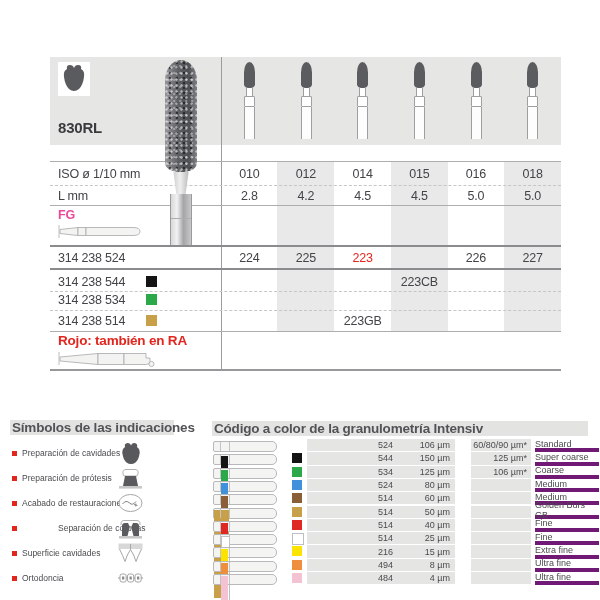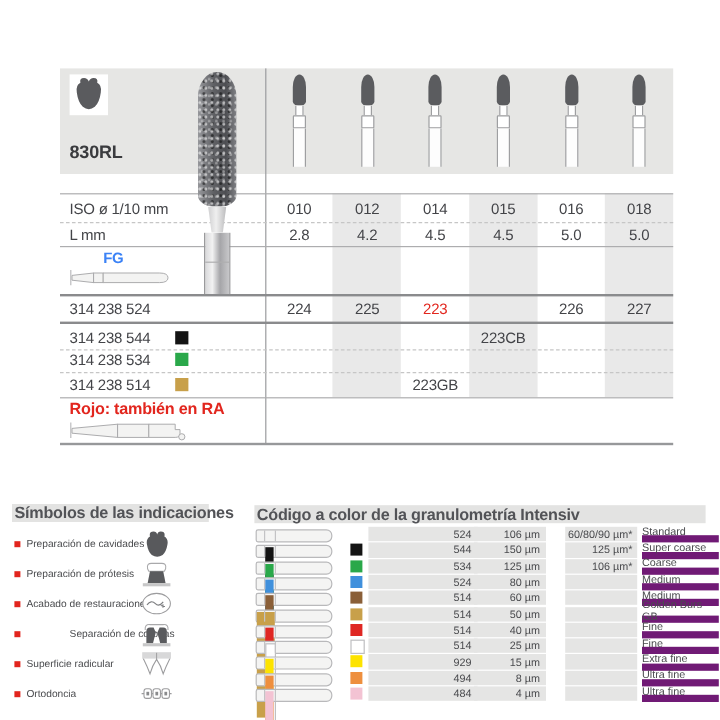--- a/index.html
+++ b/index.html
@@ -11,21 +11,21 @@
   .logo-box{position:absolute;left:8px;top:5px;width:32px;height:34px;background:#fff;}
   .model{position:absolute;left:8px;top:62px;font-size:15px;font-weight:bold;color:#3a3b3e;letter-spacing:-.2px;}
   .vdiv{position:absolute;left:171px;top:0;width:1px;height:313px;background:#9b9c9e;}
   .colshade{position:absolute;top:104px;height:170px;width:57px;background:#e9e9e9;}
   .cs2{left:227px;} .cs4{left:341px;} .cs6{left:454px;}
   .hline{position:absolute;left:0;width:511px;height:1px;background:#adadaf;}
   .thick{position:absolute;left:0;width:511px;height:2px;background:#8a8b8d;}
   .srow{position:absolute;left:0;width:511px;display:block;}
   .rlabel{position:absolute;left:8px;top:0;height:100%;display:flex;align-items:center;
           font-size:12.5px;color:#434448;letter-spacing:-.2px;white-space:nowrap;}
-  .rlabel.b{font-weight:bold;color:#3b82f6;margin-left:28px;}
+  .rlabel.b{font-weight:bold;color:#ec4899;}
   .vals{position:absolute;left:171px;top:0;width:340px;height:100%;display:grid;
         grid-template-columns:repeat(6,1fr);align-items:center;}
   .cell{text-align:center;font-size:12.5px;color:#434448;letter-spacing:-.2px;}
   .cell.red{color:#e2261e;}
   .dashed{border-bottom:1px dashed #c6c6c6;}
   .chip{position:absolute;left:96px;width:11px;height:11px;}
   .red-note{position:absolute;left:8px;top:276px;font-size:13.5px;font-weight:bold;color:#e2261e;letter-spacing:-.2px;}
   
   .sil{position:absolute;top:5px;width:12px;}
   .sil .head{width:11px;height:26px;margin:0 auto;background:#5b5c5f;
@@ -65,21 +65,21 @@
            border:1px solid #b9b9bb;border-radius:2px 5px 5px 2px;}
   .gr-icon .vl{position:absolute;top:0;bottom:0;width:1px;background:#c3c3c5;}
   .gr-icon .band{position:absolute;top:1px;bottom:1px;}
   .gr-chip{position:absolute;left:82px;top:1px;width:10px;height:10px;}
   .gr-block{position:absolute;top:0;bottom:1px;background:#e5e5e4;display:flex;align-items:center;
             justify-content:flex-end;font-size:9px;color:#4a4b4e;}
   .gb1{left:97px;width:91px;padding-right:5px;box-sizing:border-box;}
   .gb2{left:185px;width:60px;padding-right:5px;box-sizing:border-box;}
   .gb3{left:261px;width:60px;padding-right:4px;box-sizing:border-box;}
   .gr-name{position:absolute;left:325px;top:0;bottom:0;width:64px;display:flex;align-items:center;
-           font-size:9px;color:#4a4b4e;border-bottom:6px solid #701a75;}
+           font-size:9px;color:#4a4b4e;border-bottom:4px solid #701a75;}
   svg{display:block;}
 </style>
 </head>
 <body>
 
 <div class="page">
 
   <section class="spec">
     <div class="band"></div>
 
@@ -284,21 +284,21 @@
         <div class="sym-icon" style="top: 516px;">
     <svg width="27" height="24" viewBox="0 0 27 24">
       <path d="M4 9 Q3.5 4 8 4.5 L19 4.5 Q23.5 4 23 9" fill="none" stroke="#a9a9ab" stroke-width="0.9"></path>
       <path d="M5 20 L5 10 Q5 7 8 7 L11 7 L12.8 11 L10.5 20 Z" fill="#5a5b5e"></path>
       <path d="M22 20 L22 10 Q22 7 19 7 L16 7 L14.2 11 L16.5 20 Z" fill="#5a5b5e"></path>
       <rect x="2" y="20" width="23" height="2.6" fill="#c7c7c8"></rect>
     </svg>
   </div>
         <div class="sym-item" style="top: 546px;">
           <span class="bullet"></span>
-          <span class="slabel">Superficie radicular</span>
+          <span class="slabel">Superficie cavidades</span>
         </div>
         <div class="sym-icon" style="top: 541px;">
     <svg width="27" height="24" viewBox="0 0 27 24">
       <rect x="1.5" y="2.5" width="24" height="5.5" fill="#d8d8d9"></rect>
       <path d="M2.5 8 Q6 15 8 20.5 Q10 13.5 13.5 8.5 Q17 13.5 19 20.5 Q21 15 24.5 8" fill="#fff" stroke="#9c9c9e" stroke-width="0.9"></path>
       <path d="M13.5 3 L13.5 8.5" stroke="#9c9c9e" stroke-width="0.8"></path>
     </svg>
   </div>
         <div class="sym-item" style="top: 571px;">
           <span class="bullet"></span>
@@ -417,21 +417,21 @@
           <span class="gr-block gb3"></span>
           <span class="gr-name">Fine</span>
         </div>
         <div class="gran-row" style="top: 106.4px; height: 13.3px;">
           <div class="gr-icon">
             <span class="band" style="left: 7px; width: 7px; background: rgb(253, 227, 0);"></span>
             <span class="vl" style="left: 6px;"></span>
             <span class="vl" style="left: 15px;"></span>
           </div>
           <span class="gr-chip" style="background: rgb(253, 227, 0);"></span>
-          <span class="gr-block gb1">929</span>
+          <span class="gr-block gb1">216</span>
           <span class="gr-block gb2">15 µm</span>
           <span class="gr-block gb3"></span>
           <span class="gr-name">Extra fine</span>
         </div>
         <div class="gran-row" style="top: 119.7px; height: 13.3px;">
           <div class="gr-icon">
             <span class="band" style="left: 7px; width: 7px; background: rgb(238, 143, 62);"></span>
             <span class="vl" style="left: 6px;"></span>
             <span class="vl" style="left: 15px;"></span>
           </div>

